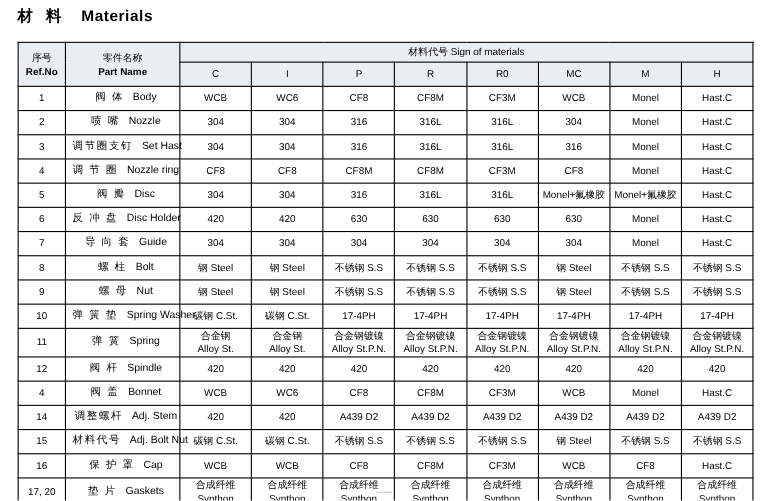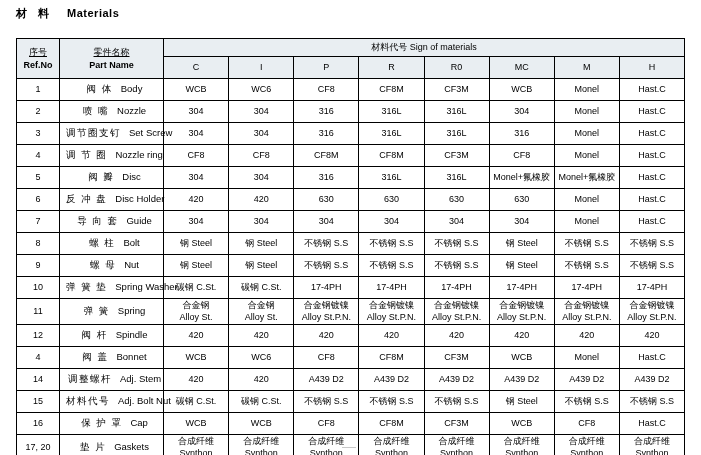--- a/index.html
+++ b/index.html
@@ -17,21 +17,21 @@
   .page {
     position: relative;
     width: 701px;
     height: 455px;
     box-sizing: border-box;
   }
   .doc-title {
     position: absolute;
     left: 16px;
     top: 6px;
-    font-size: 11px;
+    font-size: 14px;
     font-weight: bold;
     letter-spacing: 1px;
     white-space: nowrap;
   }
   .doc-title .cn {
     letter-spacing: 4px;
   }
   .doc-title .en {
     margin-left: 14px;
     letter-spacing: 0.5px;
@@ -73,21 +73,21 @@
     font-size: 9.5px;
   }
   .col-mat {
     width: 65px;
     height: 21px;
   }
   .two-line {
     display: block;
     line-height: 1.35;
   }
-  .two-line .l1 { display: block; text-decoration: underline; }
+  .two-line .l1 { display: block; }
   .two-line .l2 { display: block; font-weight: bold; }
   tbody td {
     height: 21px;
   }
   td.no {
     width: 42px;
     font-size: 9.5px;
   }
   td.part {
     width: 103px;
@@ -192,21 +192,21 @@
             <td class="val">316</td>
             <td class="val">316L</td>
             <td class="val">316L</td>
             <td class="val">304</td>
             <td class="val">Monel</td>
             <td class="val">Hast.C</td>
           </tr>
           <tr>
             <td class="no">3</td>
             <td class="part">
-              <span class="inner"><span class="cn">调节圈支钉</span><span class="en">Set Screw</span></span>
+              <span class="inner"><span class="cn">调节圈支钉</span><span class="en">Set Hast</span></span>
             </td>
             <td class="val">304</td>
             <td class="val">304</td>
             <td class="val">316</td>
             <td class="val">316L</td>
             <td class="val">316L</td>
             <td class="val">316</td>
             <td class="val">Monel</td>
             <td class="val">Hast.C</td>
           </tr>

